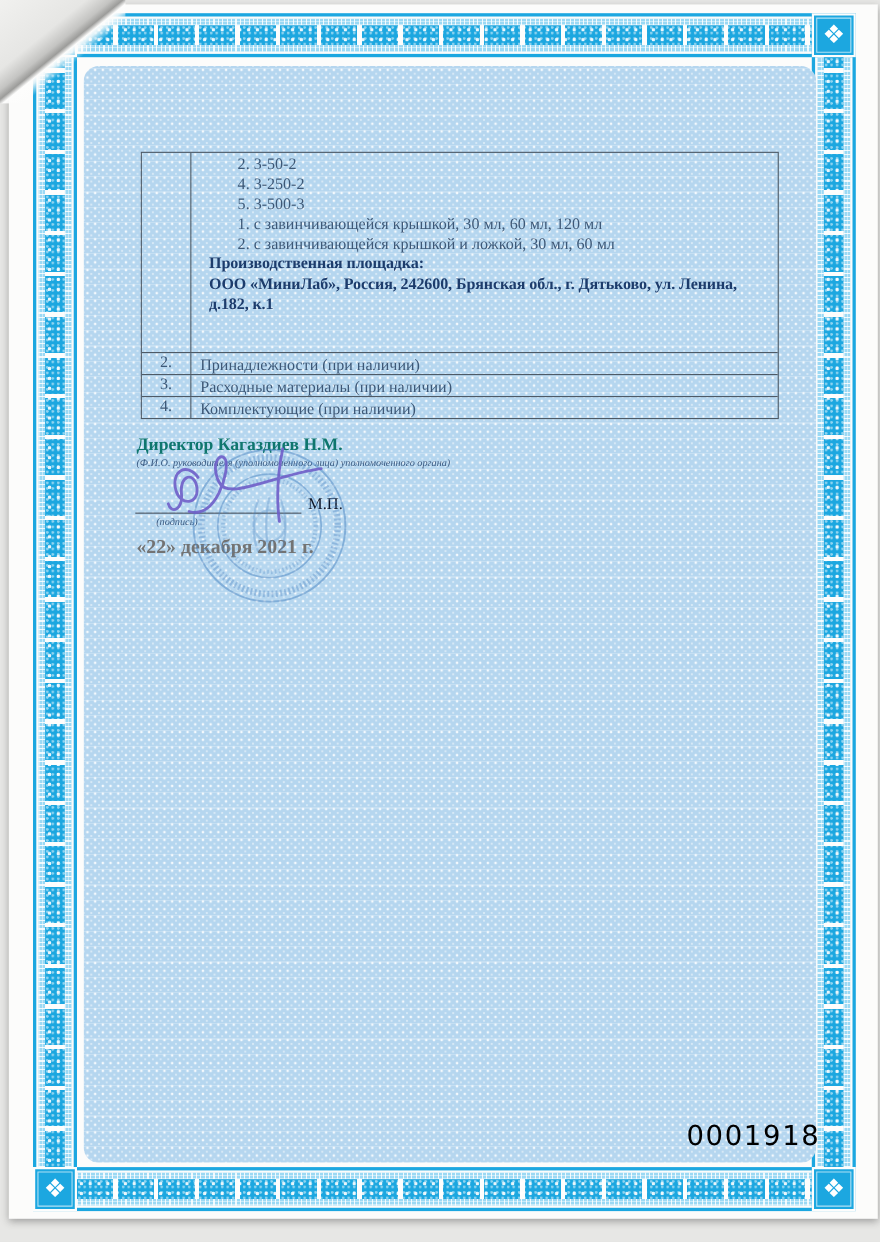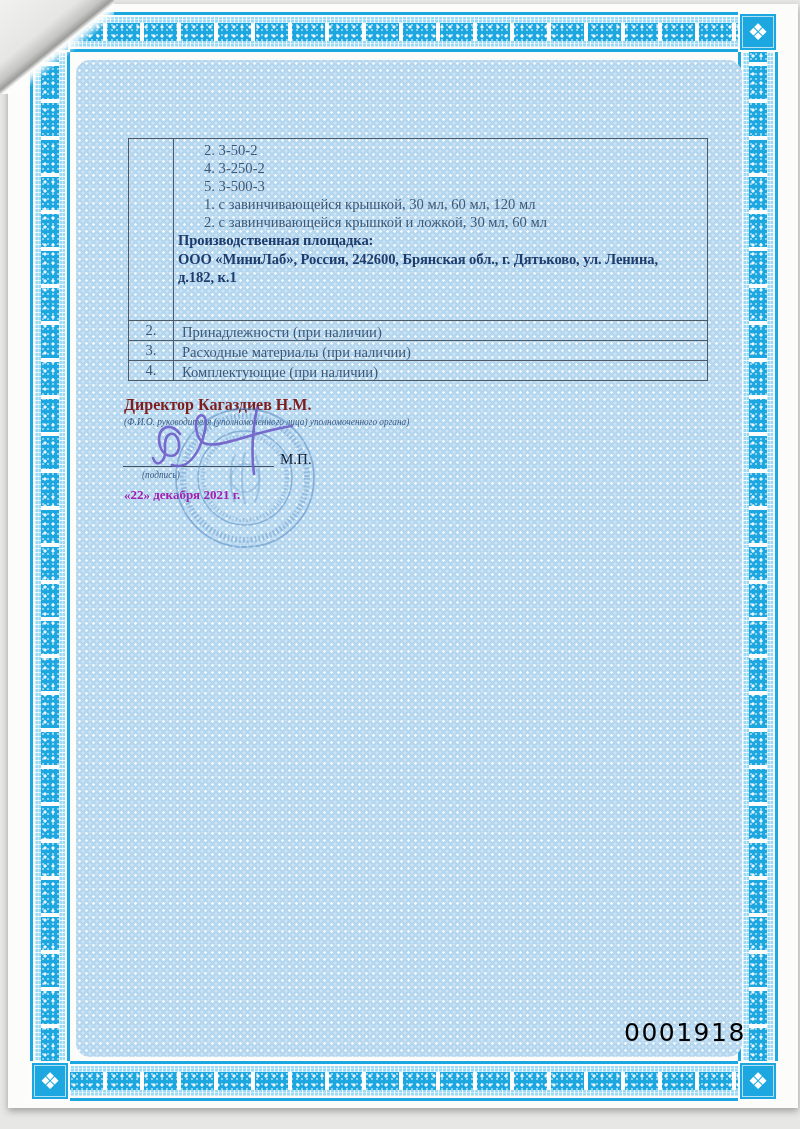--- a/index.html
+++ b/index.html
@@ -69,33 +69,33 @@
   }
   
   .doc-table{
     position:absolute;left:128px;top:138px;width:578px;
     border:1px solid #4e5a66;color:#3d5877;font-size:14.6px;
   }
   .t-row{display:flex;border-top:1px solid #4e5a66;}
   .t-row:first-child{border-top:none;}
   .t-num{flex:none;width:44px;border-right:1px solid #4e5a66;text-align:center;}
   .t-body{flex:1;padding-top:2px;overflow:hidden;}
-  .t-main{height:181px;}
+  .t-main{height:181px;gap:12px;}
   .t-small{height:19px;line-height:19px;}
   .t-small .t-label{padding-left:8px;white-space:nowrap;}
   .line{height:18.1px;line-height:18.1px;white-space:nowrap;}
   .i0{padding-left:4px}.i1{padding-left:13px}.i2{padding-left:30px}
   .b{font-weight:bold;color:#1d3c6c;letter-spacing:-0.1px;}
   
-  .director{position:absolute;left:124px;top:396px;font-weight:bold;font-size:16px;color:#7f1d1d;white-space:nowrap;}
+  .director{position:absolute;left:124px;top:396px;font-weight:bold;font-size:16px;color:#0f766e;white-space:nowrap;}
   .fio-caption{position:absolute;left:124px;top:417px;font-size:9.3px;font-style:italic;color:#3a5a82;white-space:nowrap;}
   .sig-line{position:absolute;left:123px;top:450px;width:151px;height:16px;border-bottom:1.5px solid #45515f;}
   .mp{position:absolute;left:280px;top:451px;font-size:15px;color:#0f172a;}
   .sig-caption{position:absolute;left:124px;top:470px;font-size:9.3px;font-style:italic;color:#3a5a82;margin-left:18px;}
-  .date-line{position:absolute;left:124px;top:487px;font-weight:bold;font-size:13px;color:#a21caf;white-space:nowrap;}
+  .date-line{position:absolute;left:124px;top:487px;font-weight:bold;font-size:18px;color:#737373;white-space:nowrap;}
   .stamp{position:absolute;left:169px;top:402px;}
   .autograph{position:absolute;left:150px;top:398px;}
   
   .serial{
     position:absolute;left:624px;top:1018px;
     font-family:"DejaVu Sans",sans-serif;font-size:25px;color:#000000;letter-spacing:1.5px;
   }
   
   .fold{
     position:absolute;left:0;top:0;width:114px;height:94px;pointer-events:none;

